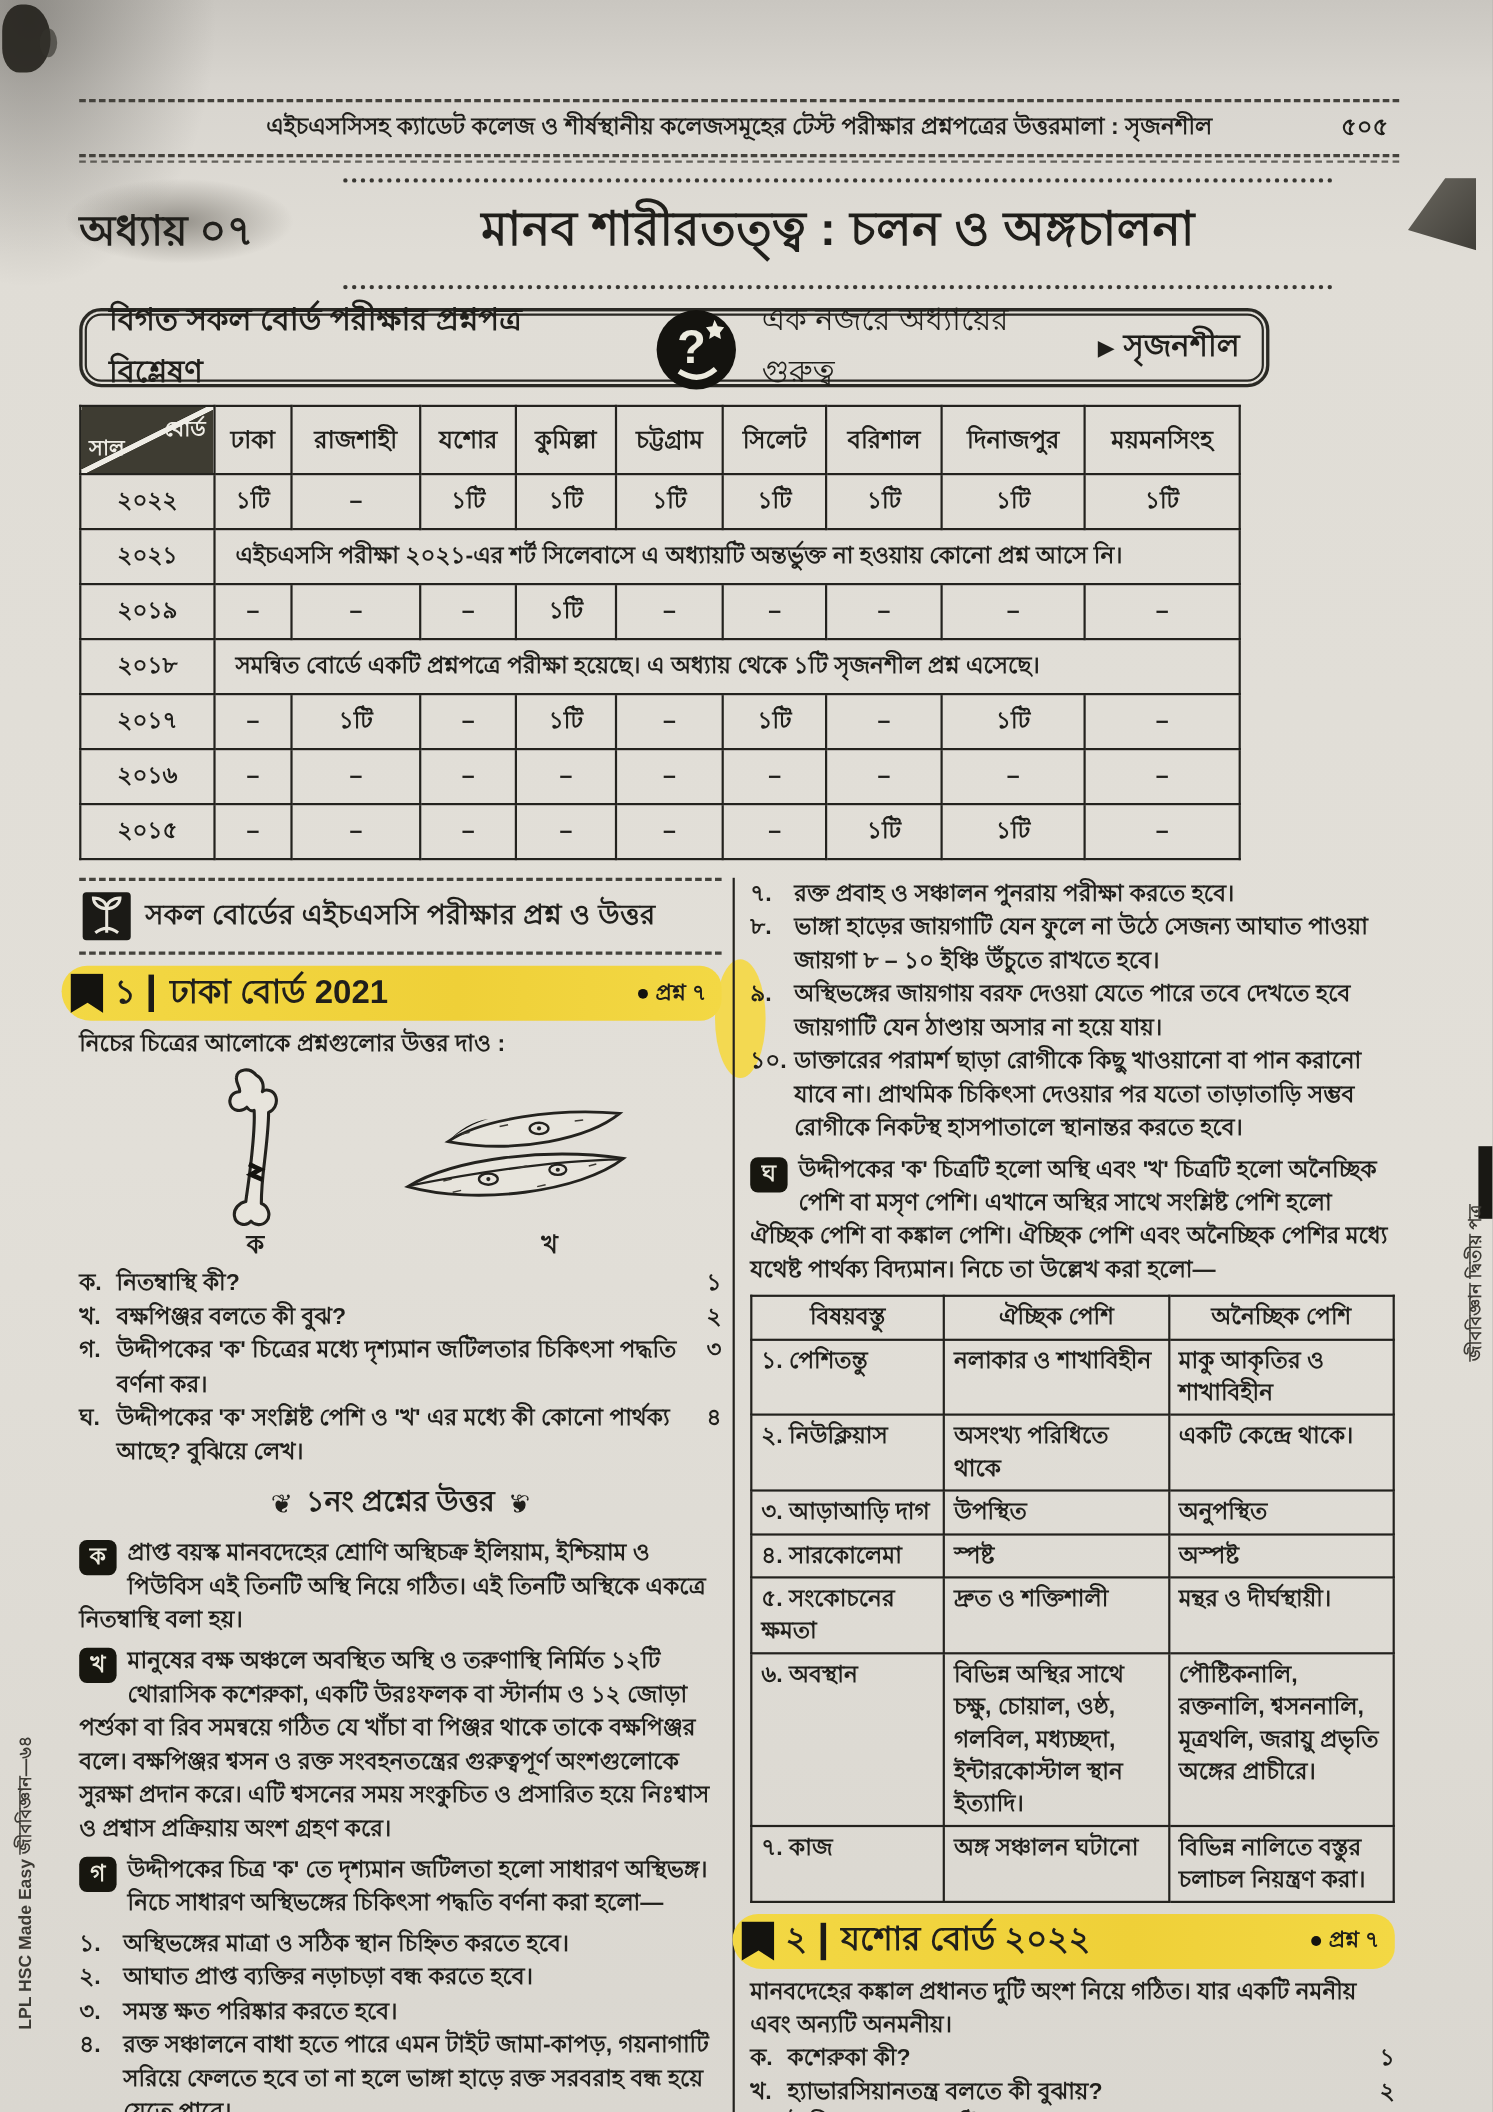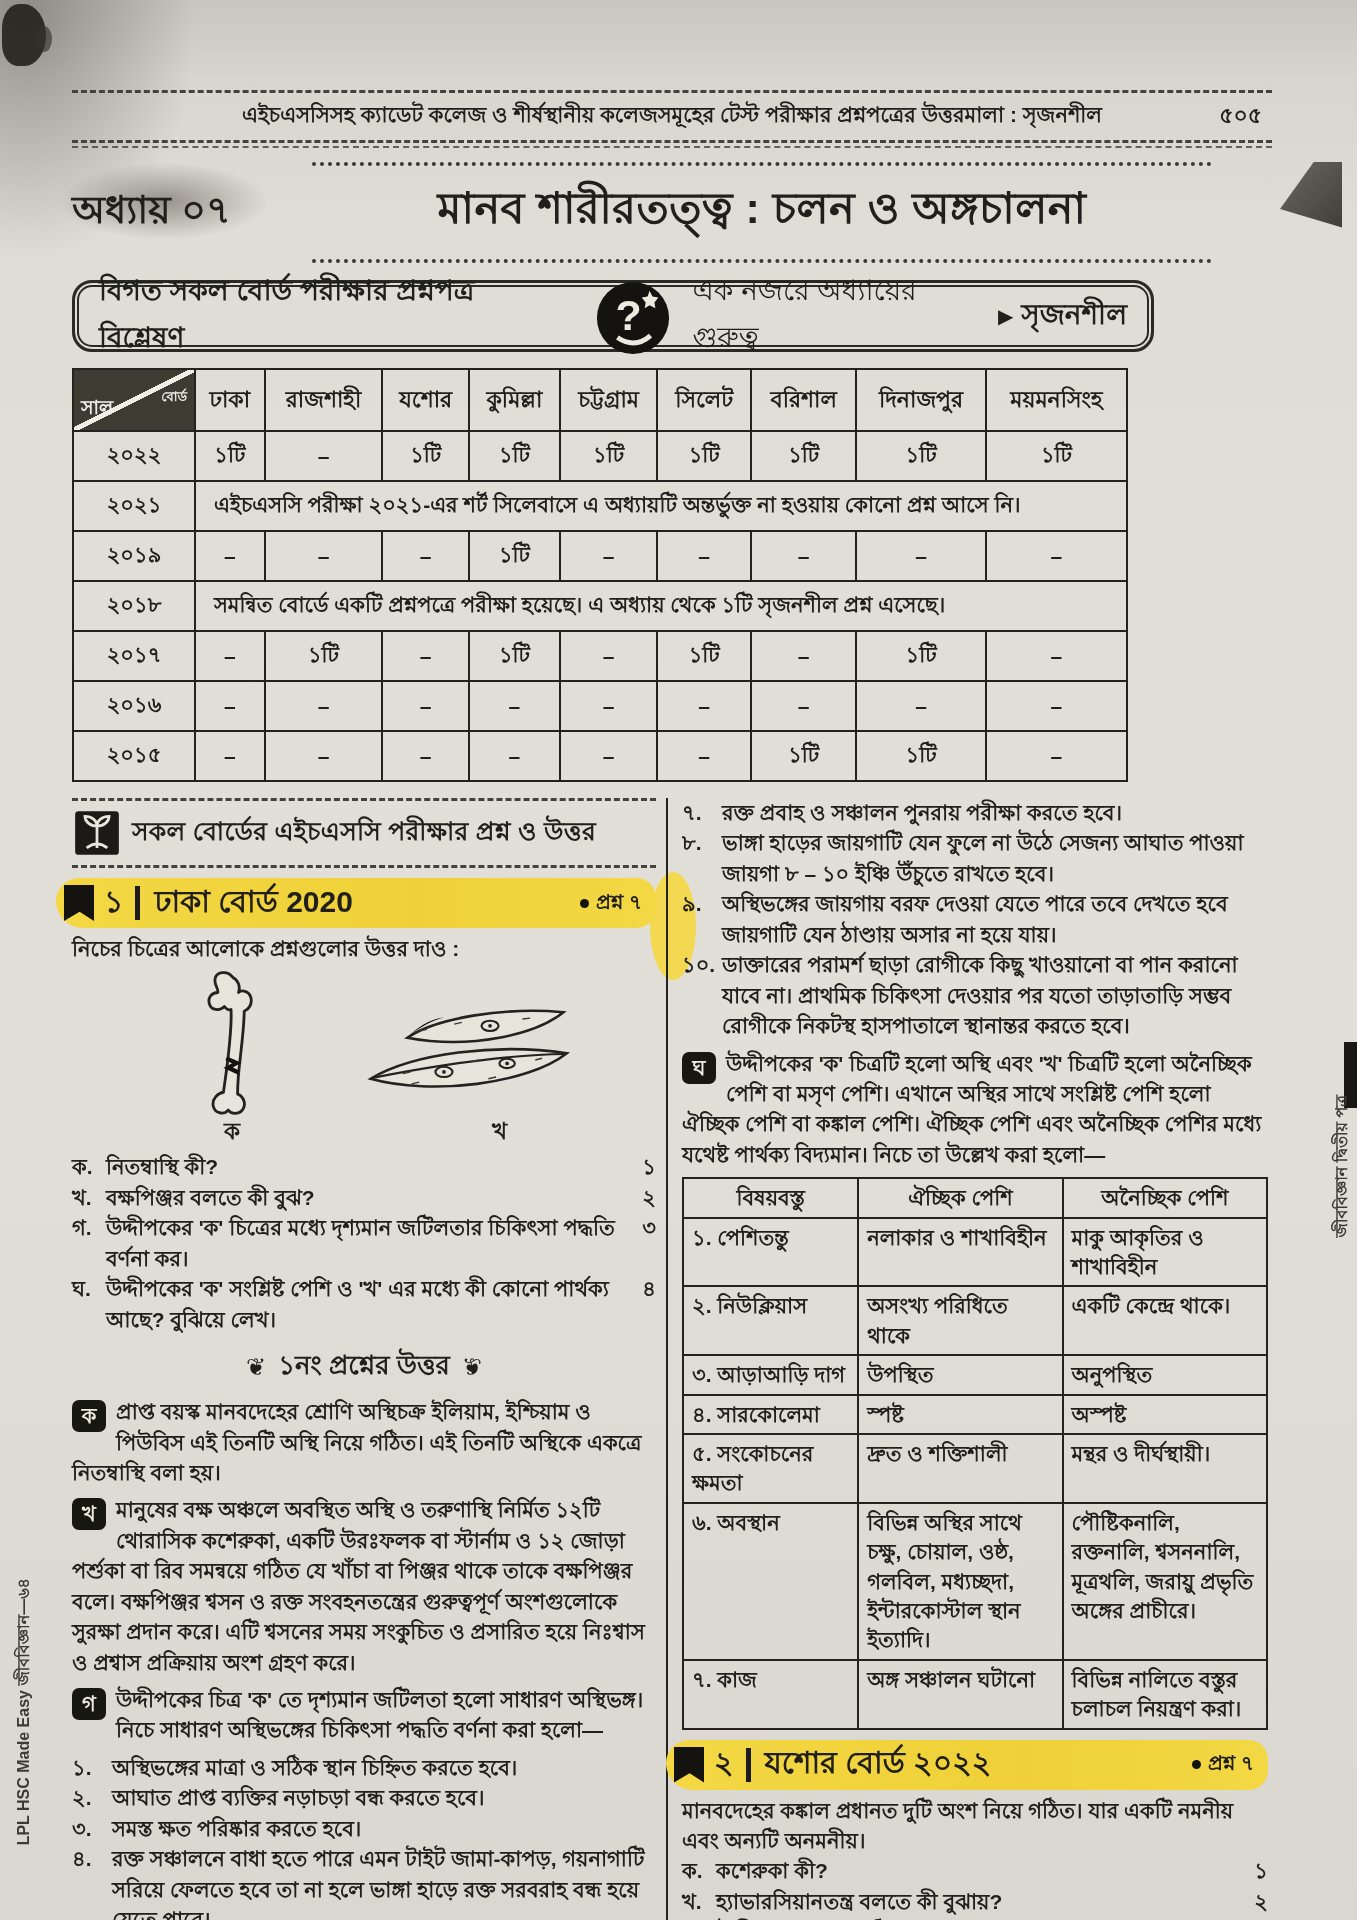--- a/index.html
+++ b/index.html
@@ -35,21 +35,21 @@
   .banner-right{font-size:28px;font-weight:400;}
   .banner-arrow{font-size:20px;margin:0 8px;}
   .banner-tag{font-size:28px;font-weight:700;}
   
   table.board{border-collapse:collapse;margin-top:16px;width:1056px;}
   table.board td{border:2.5px solid #23221e;text-align:center;font-size:21px;font-weight:700;height:44px;padding:2px 4px;}
   table.board tr.hdr td{height:56px;font-size:22px;}
   td.corner{position:relative;width:112px;background:
       linear-gradient(to bottom right,rgba(0,0,0,0) 47.5%,#efede6 47.5%,#efede6 52%,rgba(0,0,0,0) 52%),#3e3c32;
       color:#efede6;}
-  td.corner .ct{position:absolute;top:17px;right:7px;font-size:13px;}
+  td.corner .ct{position:absolute;top:5px;right:7px;font-size:19px;}
   td.corner .cb{position:absolute;bottom:5px;left:7px;font-size:19px;}
   td.spancell{text-align:left !important;padding-left:18px !important;font-size:21px;}
   
   .cols{display:flex;margin-top:16px;}
   .colL{width:584px;flex:none;padding-right:10px;}
   .colR{width:586px;flex:none;border-left:2px solid #23221e;padding-left:14px;}
   .bodytext{font-size:21px;font-weight:600;line-height:1.45;}
   
   .sechead{display:flex;align-items:center;gap:12px;border-top:3px dashed #44423c;border-bottom:3px dashed #44423c;padding:9px 2px;}
   .sechead .logo{flex:none;width:46px;height:46px;}
@@ -251,21 +251,21 @@
               <path d="M11 33 q9 -7 18 0" stroke="#e8e5dc" stroke-width="2.4" fill="none"></path>
             </svg>
           </span>
           <span class="sectitle">সকল বোর্ডের এইচএসসি পরীক্ষার প্রশ্ন ও উত্তর</span>
         </div>
 
         <div class="qbar">
           <span class="flag"></span>
           <span class="qnum">১</span>
           <span class="qsep"></span>
-          <span class="qboard">ঢাকা বোর্ড 2020</span>
+          <span class="qboard">ঢাকা বোর্ড 2021</span>
           <span class="qtag">
             <span class="dot"></span>
             <span>প্রশ্ন ৭</span>
           </span>
         </div>
 
         <div class="bodytext">নিচের চিত্রের আলোকে প্রশ্নগুলোর উত্তর দাও :</div>
 
         <div class="figure">
           <span class="bone">

